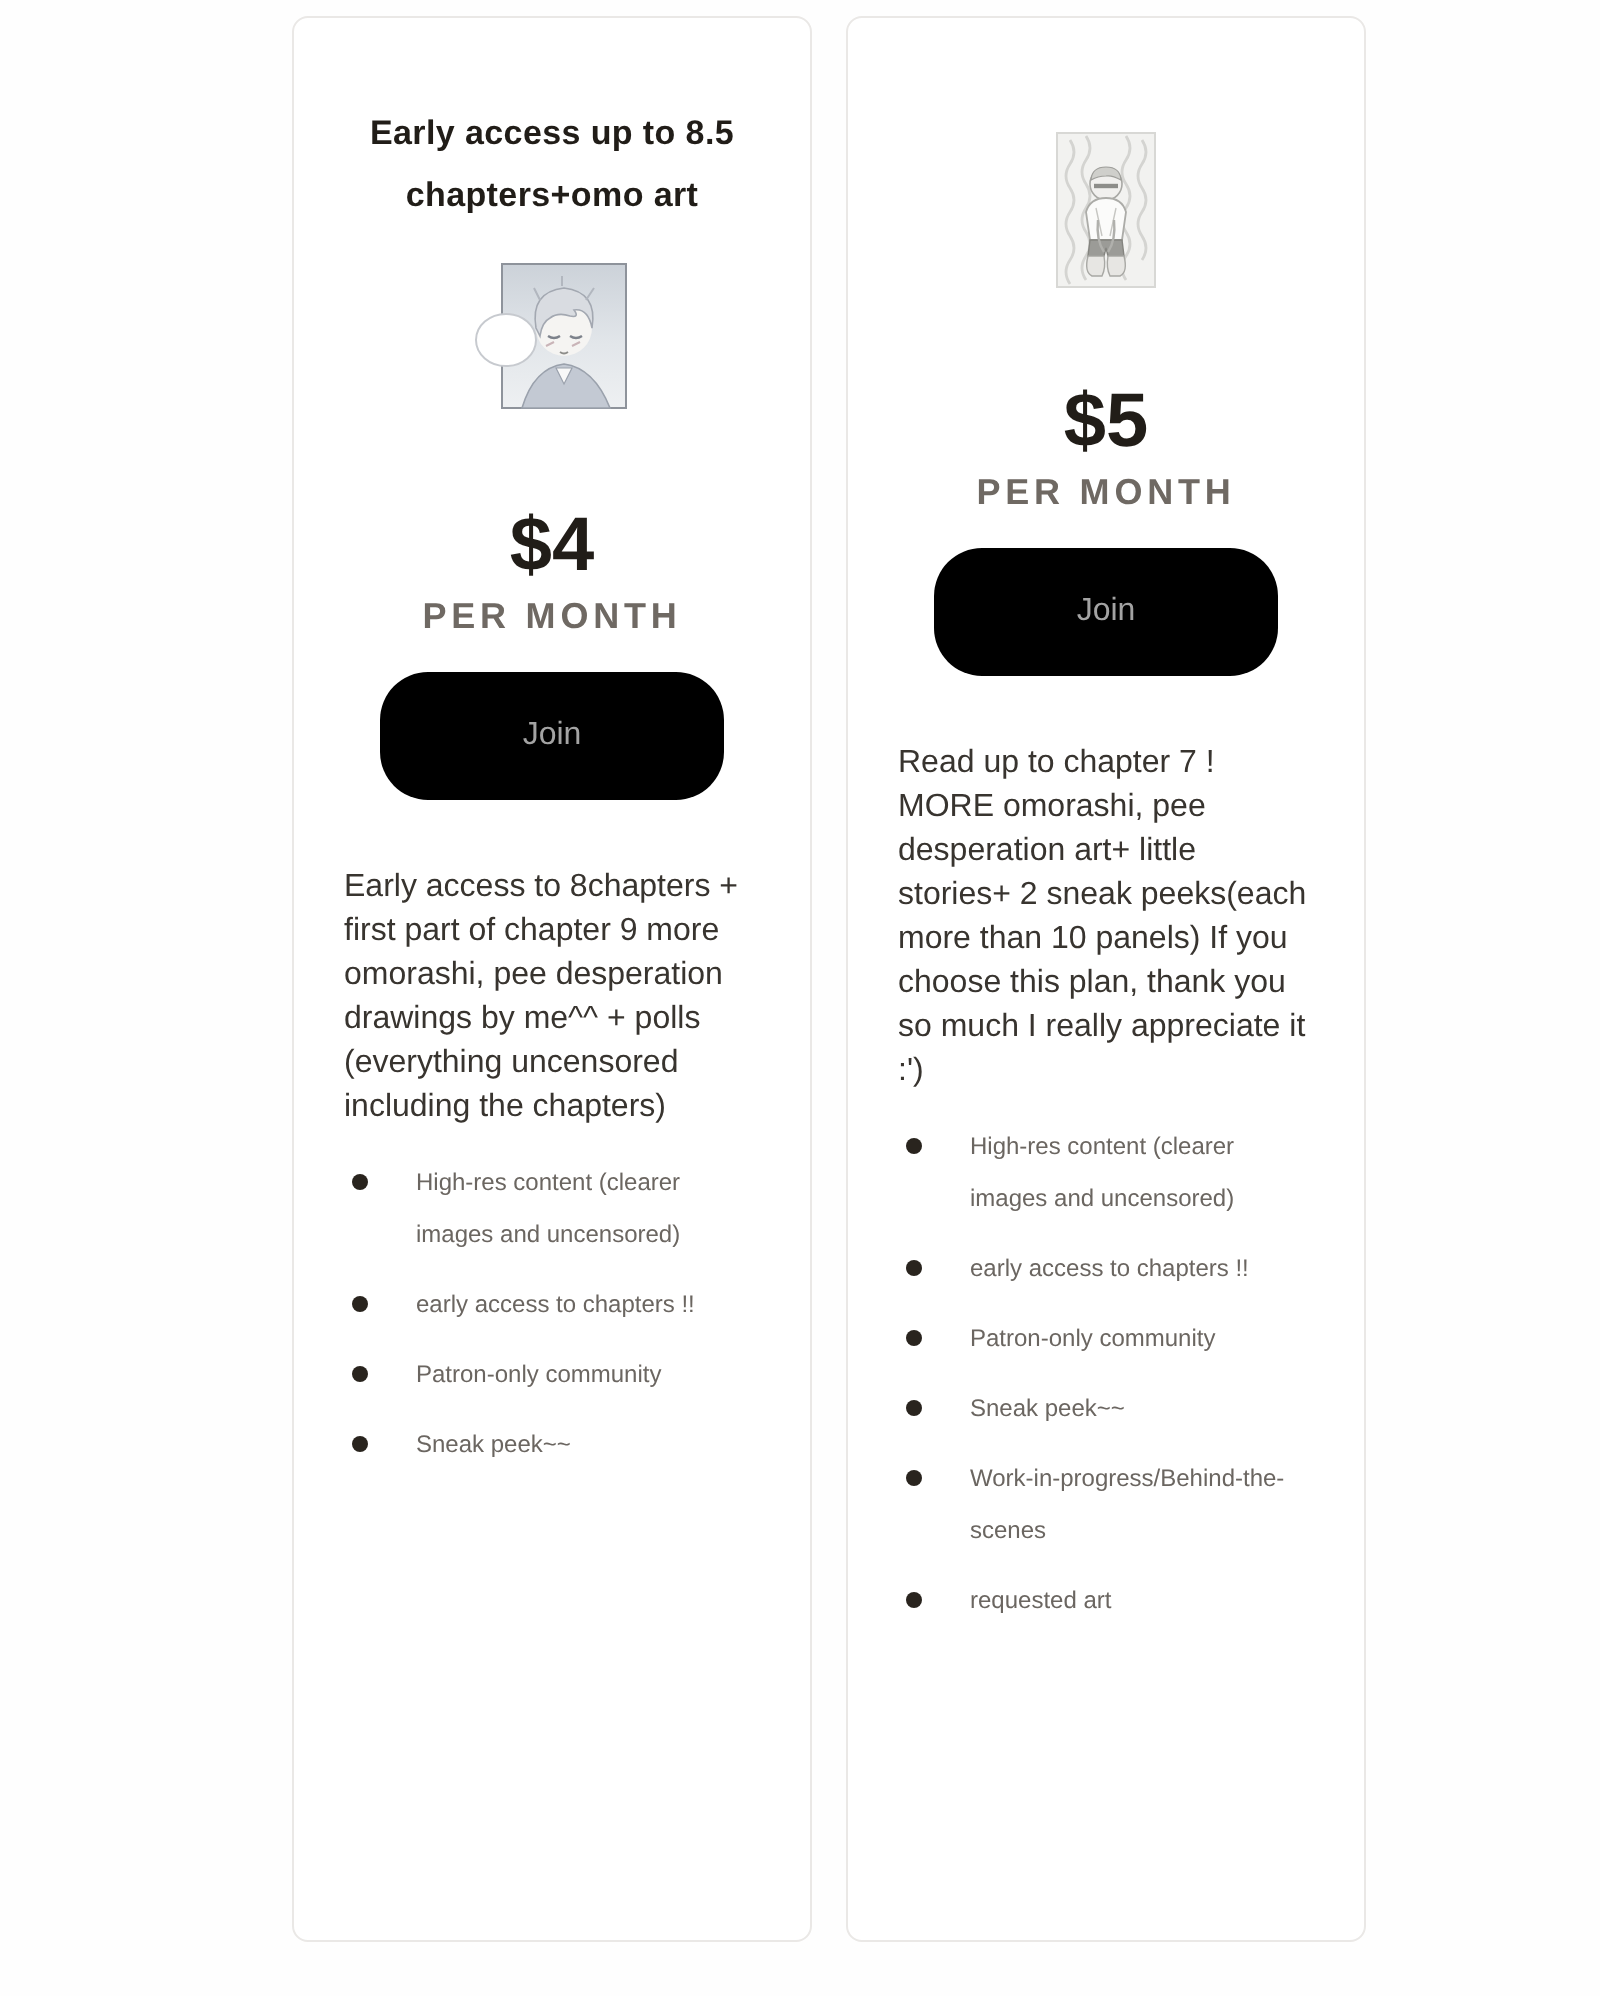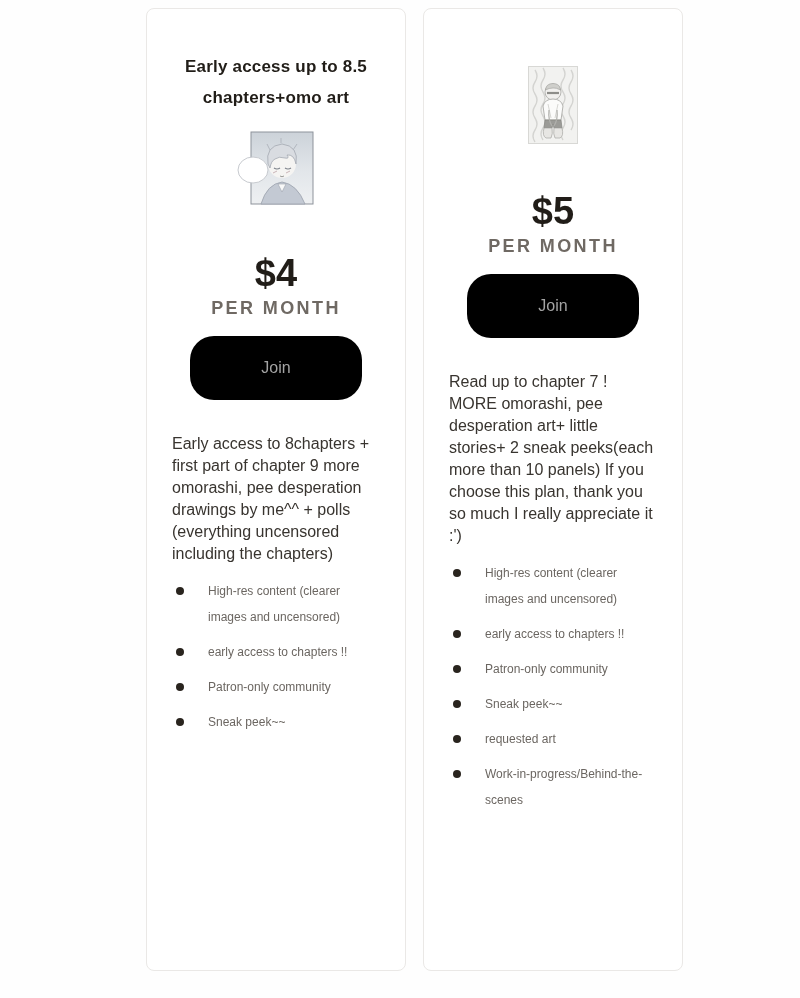--- a/index.html
+++ b/index.html
@@ -224,22 +224,22 @@
       <li>
         <span class="bullet-dot"></span>
         <span>Patron-only community</span>
       </li>
       <li>
         <span class="bullet-dot"></span>
         <span>Sneak peek~~</span>
       </li>
       <li>
         <span class="bullet-dot"></span>
+        <span>Work-in-progress/Behind-the-scenes</span>
+      </li>
+      <li>
+        <span class="bullet-dot"></span>
         <span>requested art</span>
-      </li>
-      <li>
-        <span class="bullet-dot"></span>
-        <span>Work-in-progress/Behind-the-scenes</span>
       </li>
     </ul>
   </section>
 
 </div>
 
 </body></html>

